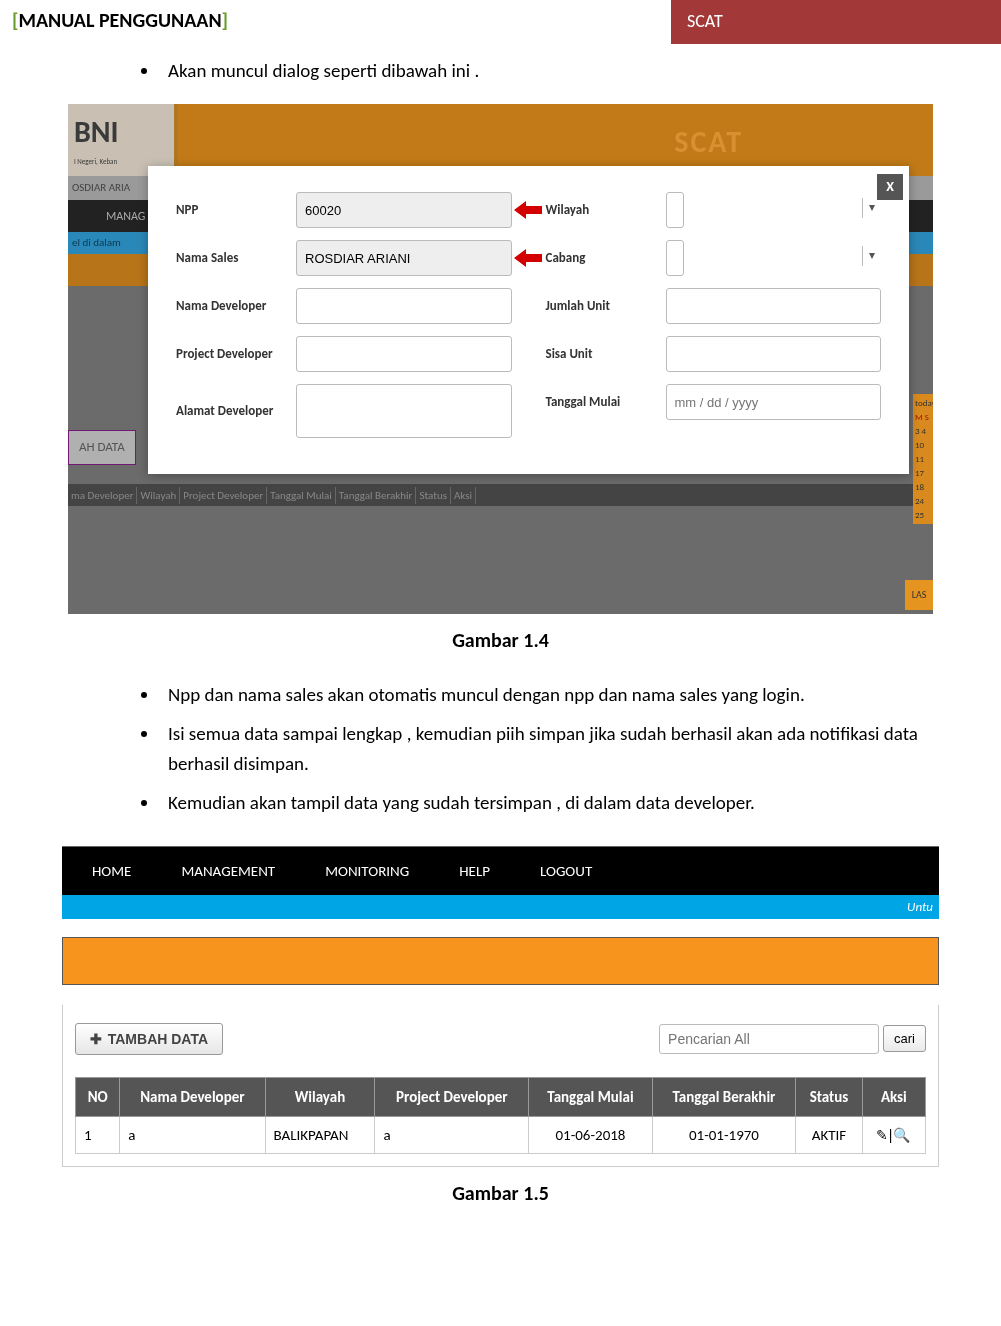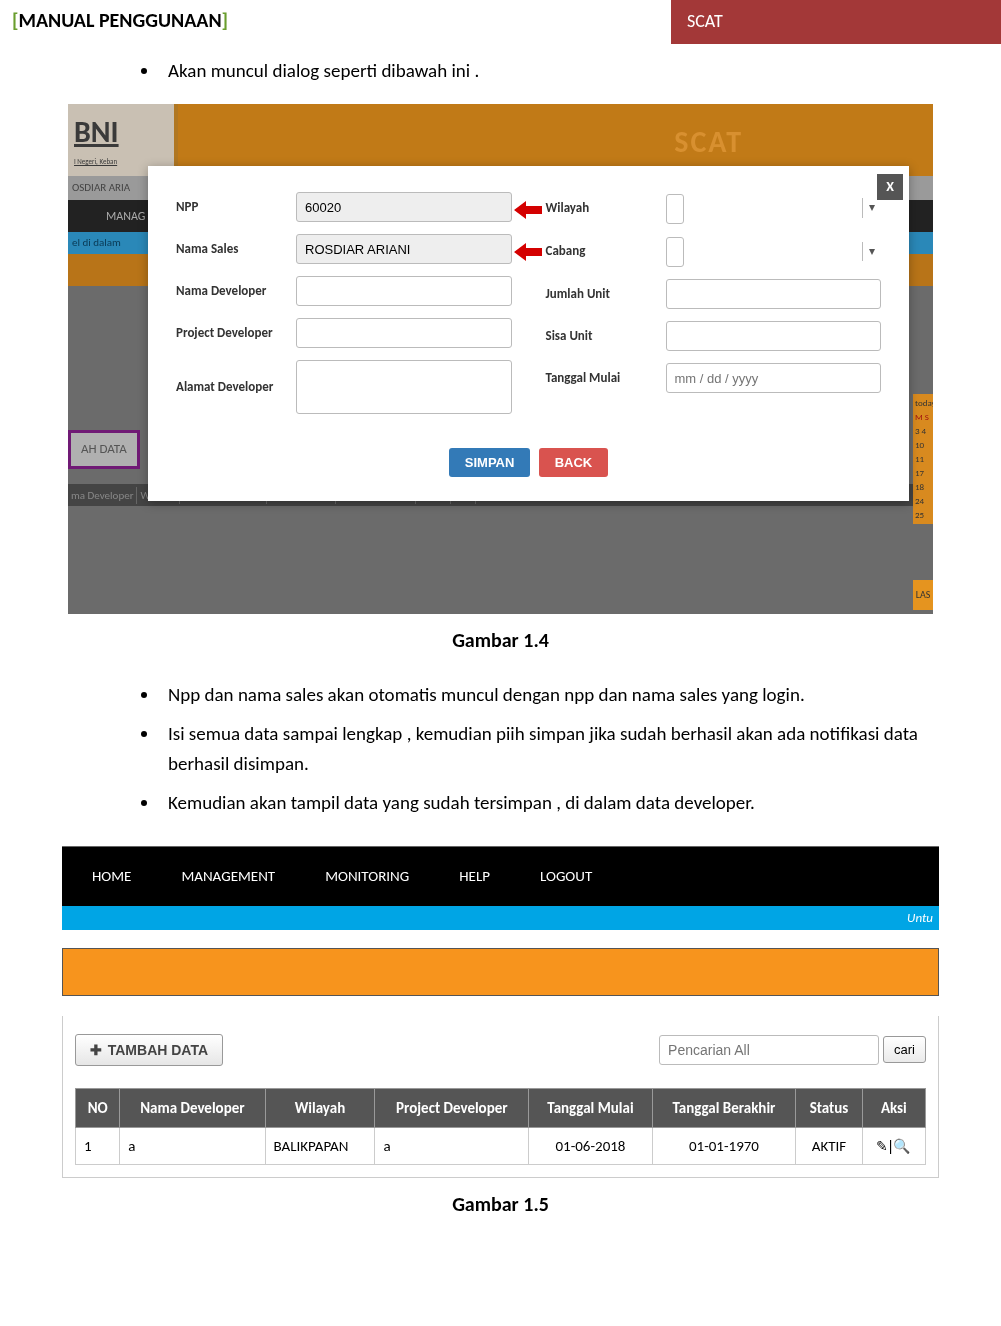--- a/index.html
+++ b/index.html
@@ -15,57 +15,57 @@
   .content { padding: 12px 60px 30px 60px; font-size: 19px; line-height: 1.6; }
   .bullets { list-style: disc; margin-left: 100px; }
   .bullets li { margin-bottom: 8px; padding-left: 8px; }
   .caption { text-align: center; font-weight: bold; font-size: 20px; margin: 10px 0 24px 0; }
   
   
   .shot1-wrap { margin: 18px 8px 0 8px; }
   .shot1 { background: #6b6b6b; position: relative; height: 510px; overflow: hidden; }
   .shot1-topbar { background: #c17a17; height: 72px; position: relative; }
   .scat-title { position: absolute; right: 190px; top: 14px; color: #d89030; font-weight: bold; font-size: 30px; letter-spacing: 2px; }
-  .bni-logo { position: absolute; left: 0; top: 0; width: 110px; height: 72px; background: #c9c0b3; color: #3a3a3a; font-weight: bold; font-size: 30px; padding: 4px 6px 0 6px; border-right: 4px solid #b07722; text-decoration: underline; }
+  .bni-logo { position: absolute; left: 0; top: 0; width: 110px; height: 72px; background: #c9c0b3; color: #3a3a3a; font-weight: bold; font-size: 30px; padding: 4px 6px 0 6px; border-right: 4px solid #b07722; }
   .bni-sub { font-size: 7px; font-weight: normal; display: block; }
   .dim-row { background: #9a9a9a; height: 24px; color: #444; font-size: 11px; padding-left: 4px; line-height: 24px; }
   .black-row { background: #222; height: 32px; color: #aaa; font-size: 12px; padding-left: 38px; line-height: 32px; }
   .blue-row { background: #2a88b8; height: 22px; color: #0a3a55; font-size: 11px; padding-left: 4px; line-height: 22px; }
   .orange-row { background: #b87418; height: 32px; }
-  .ah-data { position: absolute; left: 0; top: 326px; background: #b0b0b0; border: 3px solid #701a75; padding: 6px 10px; font-size: 13px; color: #555; }
+  .ah-data { position: absolute; left: 0; top: 326px; background: #b0b0b0; border: 1px solid #701a75; padding: 6px 10px; font-size: 13px; color: #555; }
   .col-head-row { position: absolute; left: 0; top: 380px; right: 0; height: 22px; background: #444; display: flex; font-size: 11px; color: #888; align-items: center; }
   .col-head-row span { border-right: 1px solid #666; padding: 0 3px; }
   .calendar-stub { position: absolute; right: 0; top: 290px; width: 20px; background: #d88a1f; color: #333; font-size: 9px; padding: 2px; }
   .cal-row { display: block; line-height: 14px; }
   .cal-red { color: #a01010; }
-  .las-stub { position: absolute; right: 0; bottom: 4px; width: 20px; height: 30px; background: #e5941f; color: #333; font-size: 10px; line-height: 30px; text-align: center; }
+  .las-stub { position: absolute; right: 0; bottom: 4px; width: 28px; height: 30px; background: #e5941f; color: #333; font-size: 10px; line-height: 30px; text-align: center; }
   
   
   .dialog { position: absolute; left: 80px; top: 62px; right: 24px; background: #fff; padding: 26px 28px 24px 28px; box-shadow: 0 2px 10px rgba(0,0,0,.3); }
   .close-x { position: absolute; right: 6px; top: 8px; width: 26px; height: 26px; background: #555; color: #fff; font-weight: bold; text-align: center; line-height: 26px; font-size: 14px; }
   .dialog-grid { display: flex; gap: 34px; }
   .dialog-col { flex: 1; }
   .drow { display: flex; align-items: center; margin-bottom: 12px; position: relative; }
   .drow label { width: 120px; font-size: 13px; font-weight: bold; color: #333; }
-  .drow input, .drow select, .drow textarea { flex: 1; border: 1px solid #bbb; padding: 5px 8px; font-size: 13px; height: 30px; border-radius: 3px; }
+  .drow input, .drow select, .drow textarea { flex: 1; border: 1px solid #bbb; padding: 5px 8px; font-size: 13px; height: 36px; border-radius: 3px; }
   .drow input[readonly] { background: #eee; }
   .drow textarea { height: 54px; resize: none; }
   .drow select { background: #fff; appearance: none; }
   .sel-wrap { position: relative; flex: 1; }
   .sel-wrap::after { content: "▾"; position: absolute; right: 6px; top: 6px; font-size: 12px; color: #555; pointer-events: none; border-left: 1px solid #bbb; padding-left: 6px; }
   .red-arrow { position: absolute; right: -30px; top: 6px; }
   .red-arrow svg { width: 28px; height: 18px; }
   .dialog-buttons { text-align: center; margin-top: 20px; }
   .btn { border: none; padding: 7px 16px; color: #fff; font-weight: bold; font-size: 13px; border-radius: 3px; margin: 0 2px; }
   .btn-save { background: #337ab7; }
   .btn-back { background: #d9534f; }
   
   
   .shot2-wrap { margin: 28px 2px 0 2px; border-top: 1px solid #666; }
-  .menubar { background: #000; height: 59px; display: flex; align-items: center; padding-left: 30px; gap: 50px; }
+  .menubar { background: #000; height: 48px; display: flex; align-items: center; padding-left: 30px; gap: 50px; }
   .menubar span { color: #fff; font-size: 15px; }
   .blue-strip { background: #00a5e5; height: 24px; color: #fff; font-size: 13px; text-align: right; padding-right: 6px; line-height: 24px; font-style: italic; }
   .gap { height: 18px; background: #fff; }
   .orange-bar { background: #f7941d; height: 48px; border: 1px solid #555; }
   .gap2 { height: 20px; }
   .panel-title { background: #00bff3; border: 1px solid #666; text-align: center; font-weight: bold; font-size: 16px; padding: 6px 0; color: #003a5c; }
   .panel-body { border: 1px solid #ccc; border-top: none; padding: 18px 12px 12px 12px; }
   .toolbar-row { display: flex; align-items: center; }
   .btn-tambah { border: 1px solid #999; background: linear-gradient(#fff,#e6e6e6); padding: 7px 14px; font-size: 14px; border-radius: 3px; display: inline-flex; align-items: center; gap: 6px; font-weight: bold; color: #444; }
   .spacer { flex: 1; }
@@ -172,24 +172,20 @@
             </div>
             <div class="drow">
               <label>Sisa Unit</label>
               <input style="">
             </div>
             <div class="drow">
               <label>Tanggal Mulai</label>
               <input placeholder="mm / dd / yyyy" style="">
             </div>
           </div>
-        </div>
-        <div class="dialog-buttons">
-          <button class="btn btn-save">SIMPAN</button>
-          <button class="btn btn-back">BACK</button>
         </div>
       </div>
     </div>
   </div>
   <div class="caption">Gambar 1.4</div>
 
   <ul class="bullets">
     <li>Npp dan nama sales akan otomatis muncul dengan npp dan nama sales yang login.</li>
     <li>Isi semua data sampai lengkap , kemudian piih simpan jika sudah berhasil akan ada notifikasi data berhasil disimpan.</li>
     <li>Kemudian akan tampil data yang sudah tersimpan , di dalam data developer.</li>

